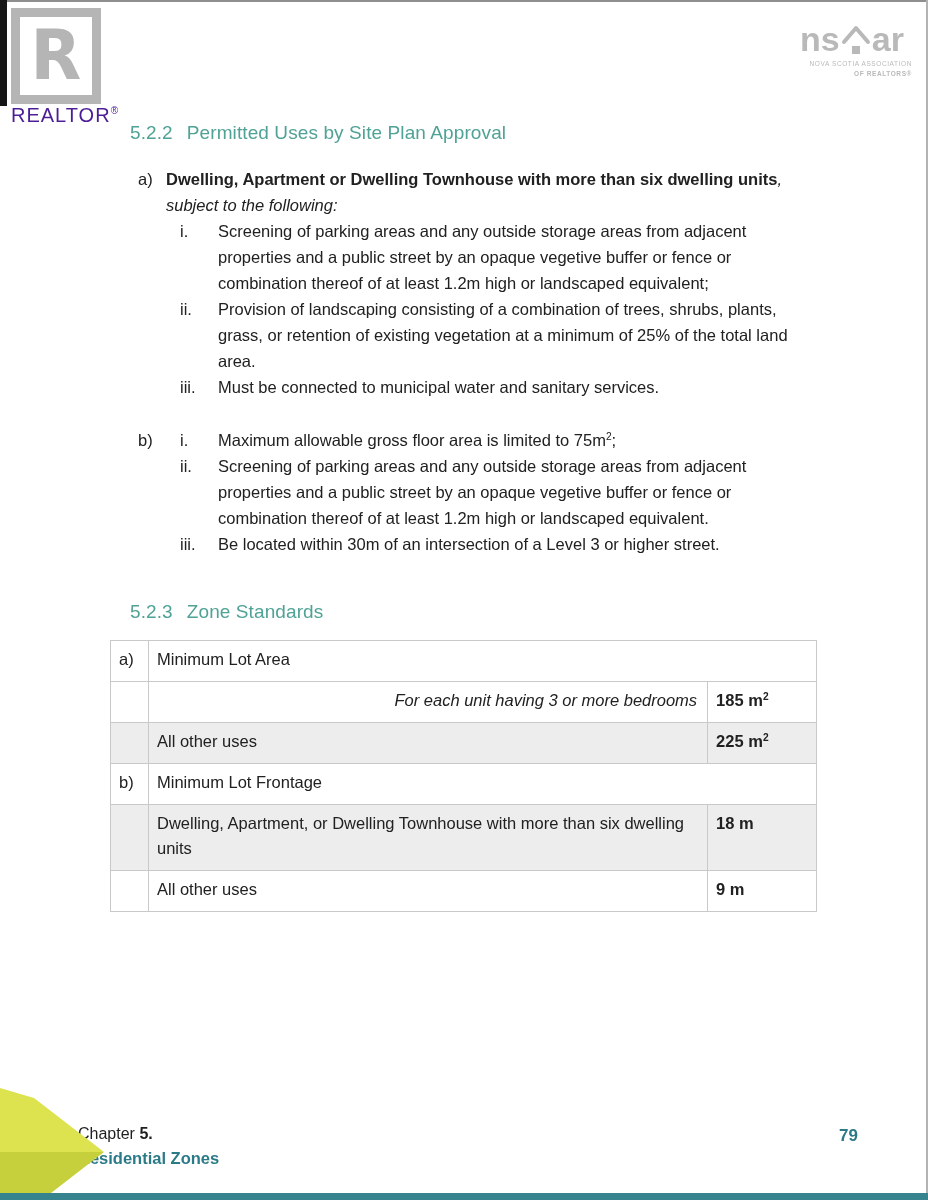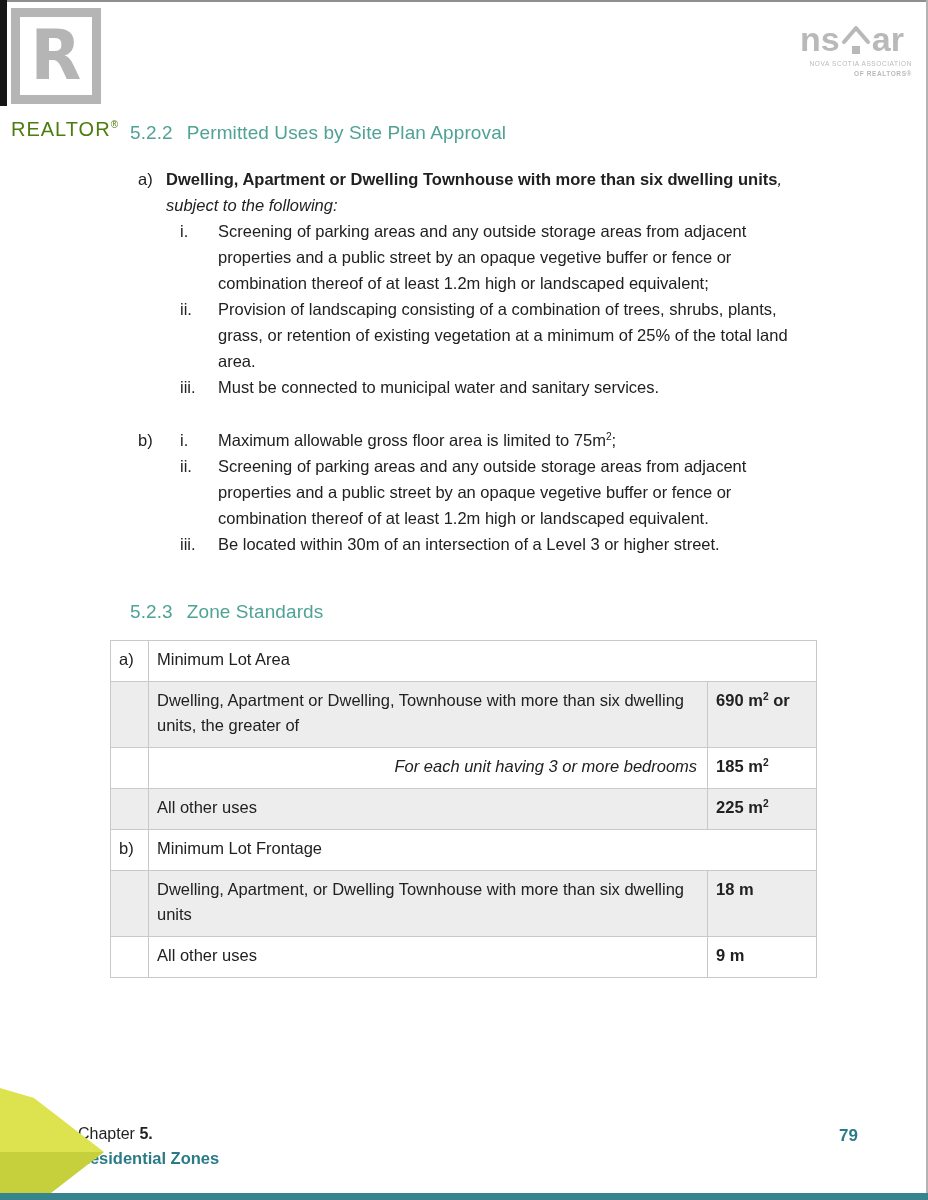--- a/index.html
+++ b/index.html
@@ -15,21 +15,21 @@
   .left-strip { position:absolute; top:0; left:0; width:7px; height:106px; background:#161616; }
 
   
   .realtor { position:absolute; left:11px; top:8px; width:92px; }
   .realtor-box {
     width:90px; height:96px; border:9px solid #b5b5b5; background:#fff;
     display:flex; align-items:center; justify-content:center;
   }
   .realtor-r { font-family:"DejaVu Sans","Liberation Sans",sans-serif; font-weight:bold;
     font-size:66px; line-height:1; color:#b5b5b5; transform:scaleY(1.05); }
-  .realtor-word { margin-top:14px; font-size:20px; letter-spacing:1px; color:#4d7c0f; white-space:nowrap; }
+  .realtor-word { margin-top:0; font-size:20px; letter-spacing:1px; color:#4c1d95; white-space:nowrap; }
   .realtor-word sup { font-size:10px; }
 
   
   .nsar { position:absolute; right:16px; top:22px; width:120px; text-align:right; color:#b9b9b9; }
   .nsar-mark { display:flex; align-items:flex-end; justify-content:center; line-height:1; }
   .nsar-mark .t { font-size:34px; font-weight:600; letter-spacing:0; color:#b9b9b9; }
   .nsar-house { width:30px; height:34px; margin:0 1px; }
   .nsar-sub { margin-top:3px; font-size:6.5px; letter-spacing:.6px; color:#b9b9b9; line-height:1.5; }
   .nsar-sub .b { font-weight:bold; }
 
@@ -153,25 +153,20 @@
   <h2 class="sec h-523">
     <span class="sec-num">5.2.3</span><span>Zone Standards</span>
   </h2>
 
   <table class="zone">
     <tbody>
         <tr>
       <td class="c1">a)</td>
       <td class="c2" colspan="2">Minimum Lot Area</td>
     </tr>
-    <tr class="shaded">
-      <td class="c1"></td>
-      <td class="c2">Dwelling, Apartment or Dwelling, Townhouse with more than six dwelling units, the greater of</td>
-      <td class="c3"><span>690 m</span><sup>2</sup><span> or</span></td>
-    </tr>
     <tr>
       <td class="c1"></td>
       <td class="c2 it">For each unit having 3 or more bedrooms</td>
       <td class="c3"><span>185 m</span><sup>2</sup><span></span></td>
     </tr>
     <tr class="shaded">
       <td class="c1"></td>
       <td class="c2">All other uses</td>
       <td class="c3"><span>225 m</span><sup>2</sup><span></span></td>
     </tr>

